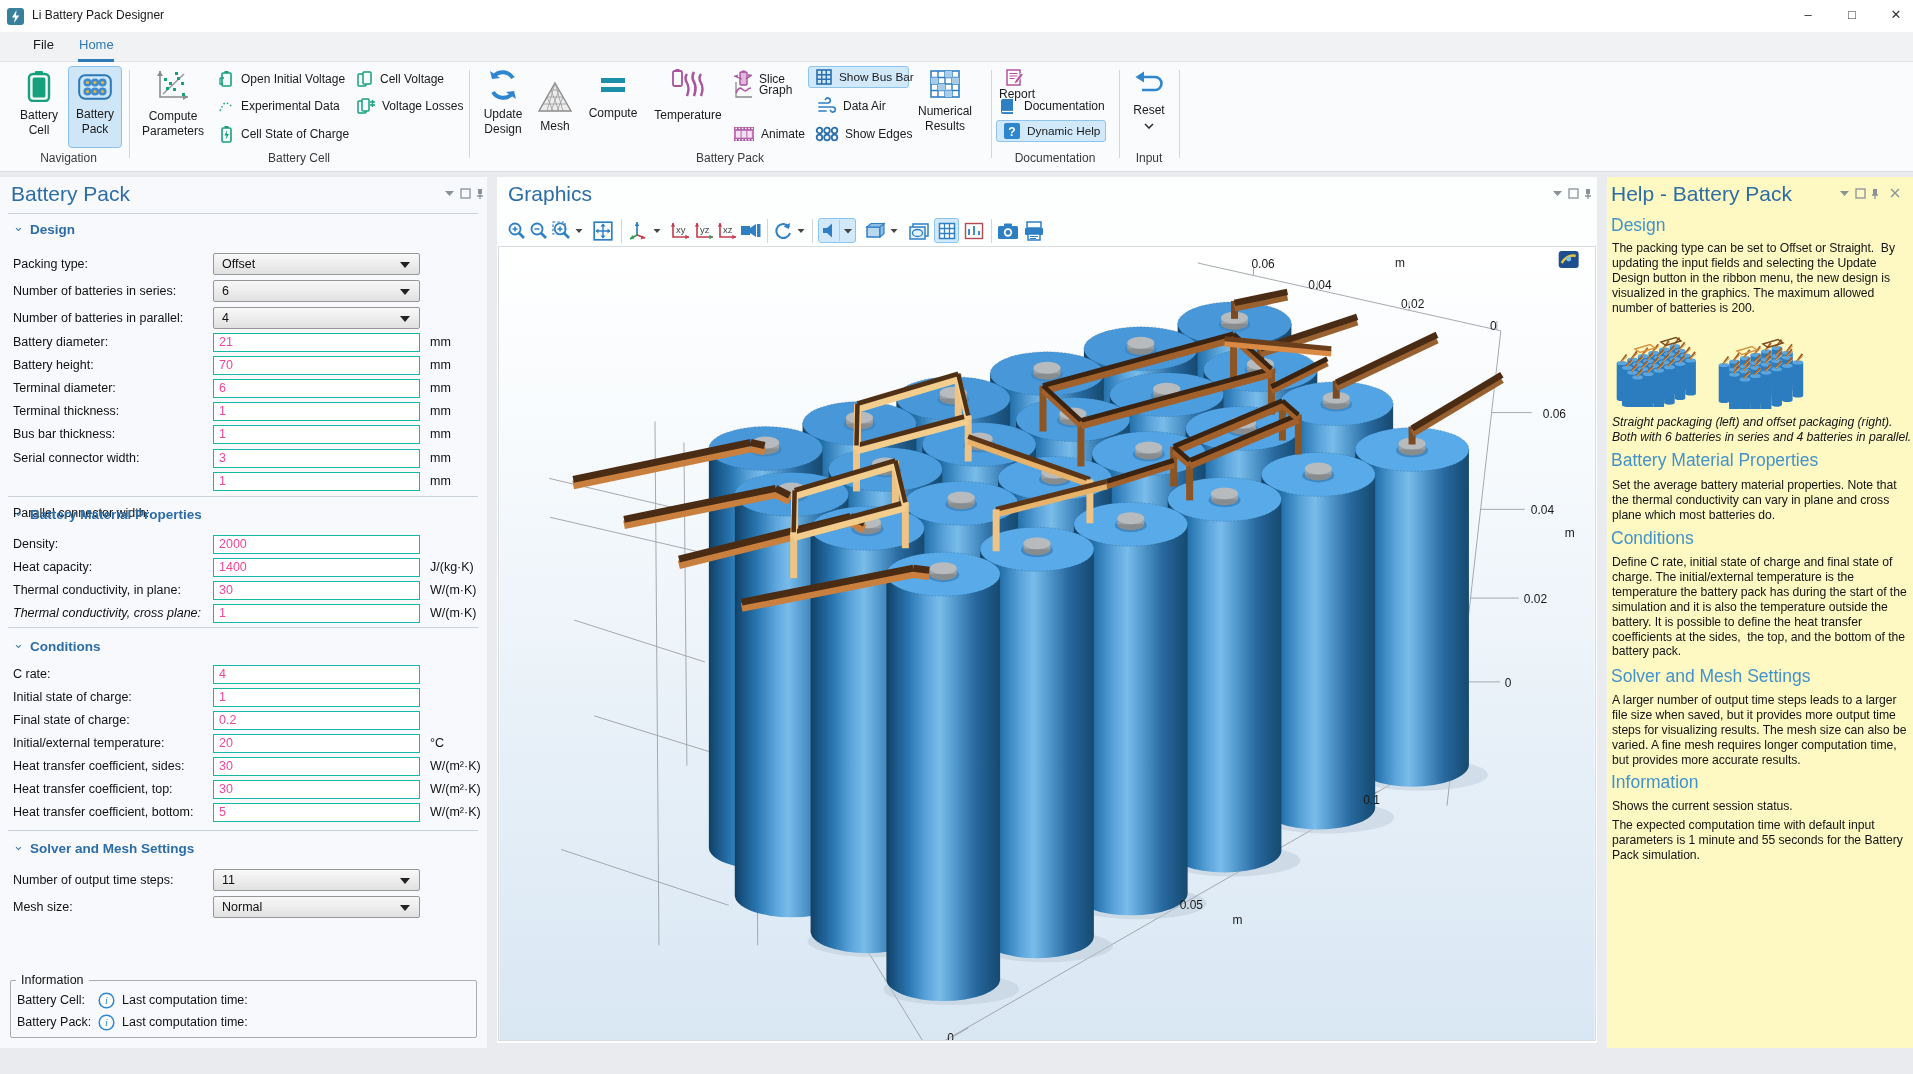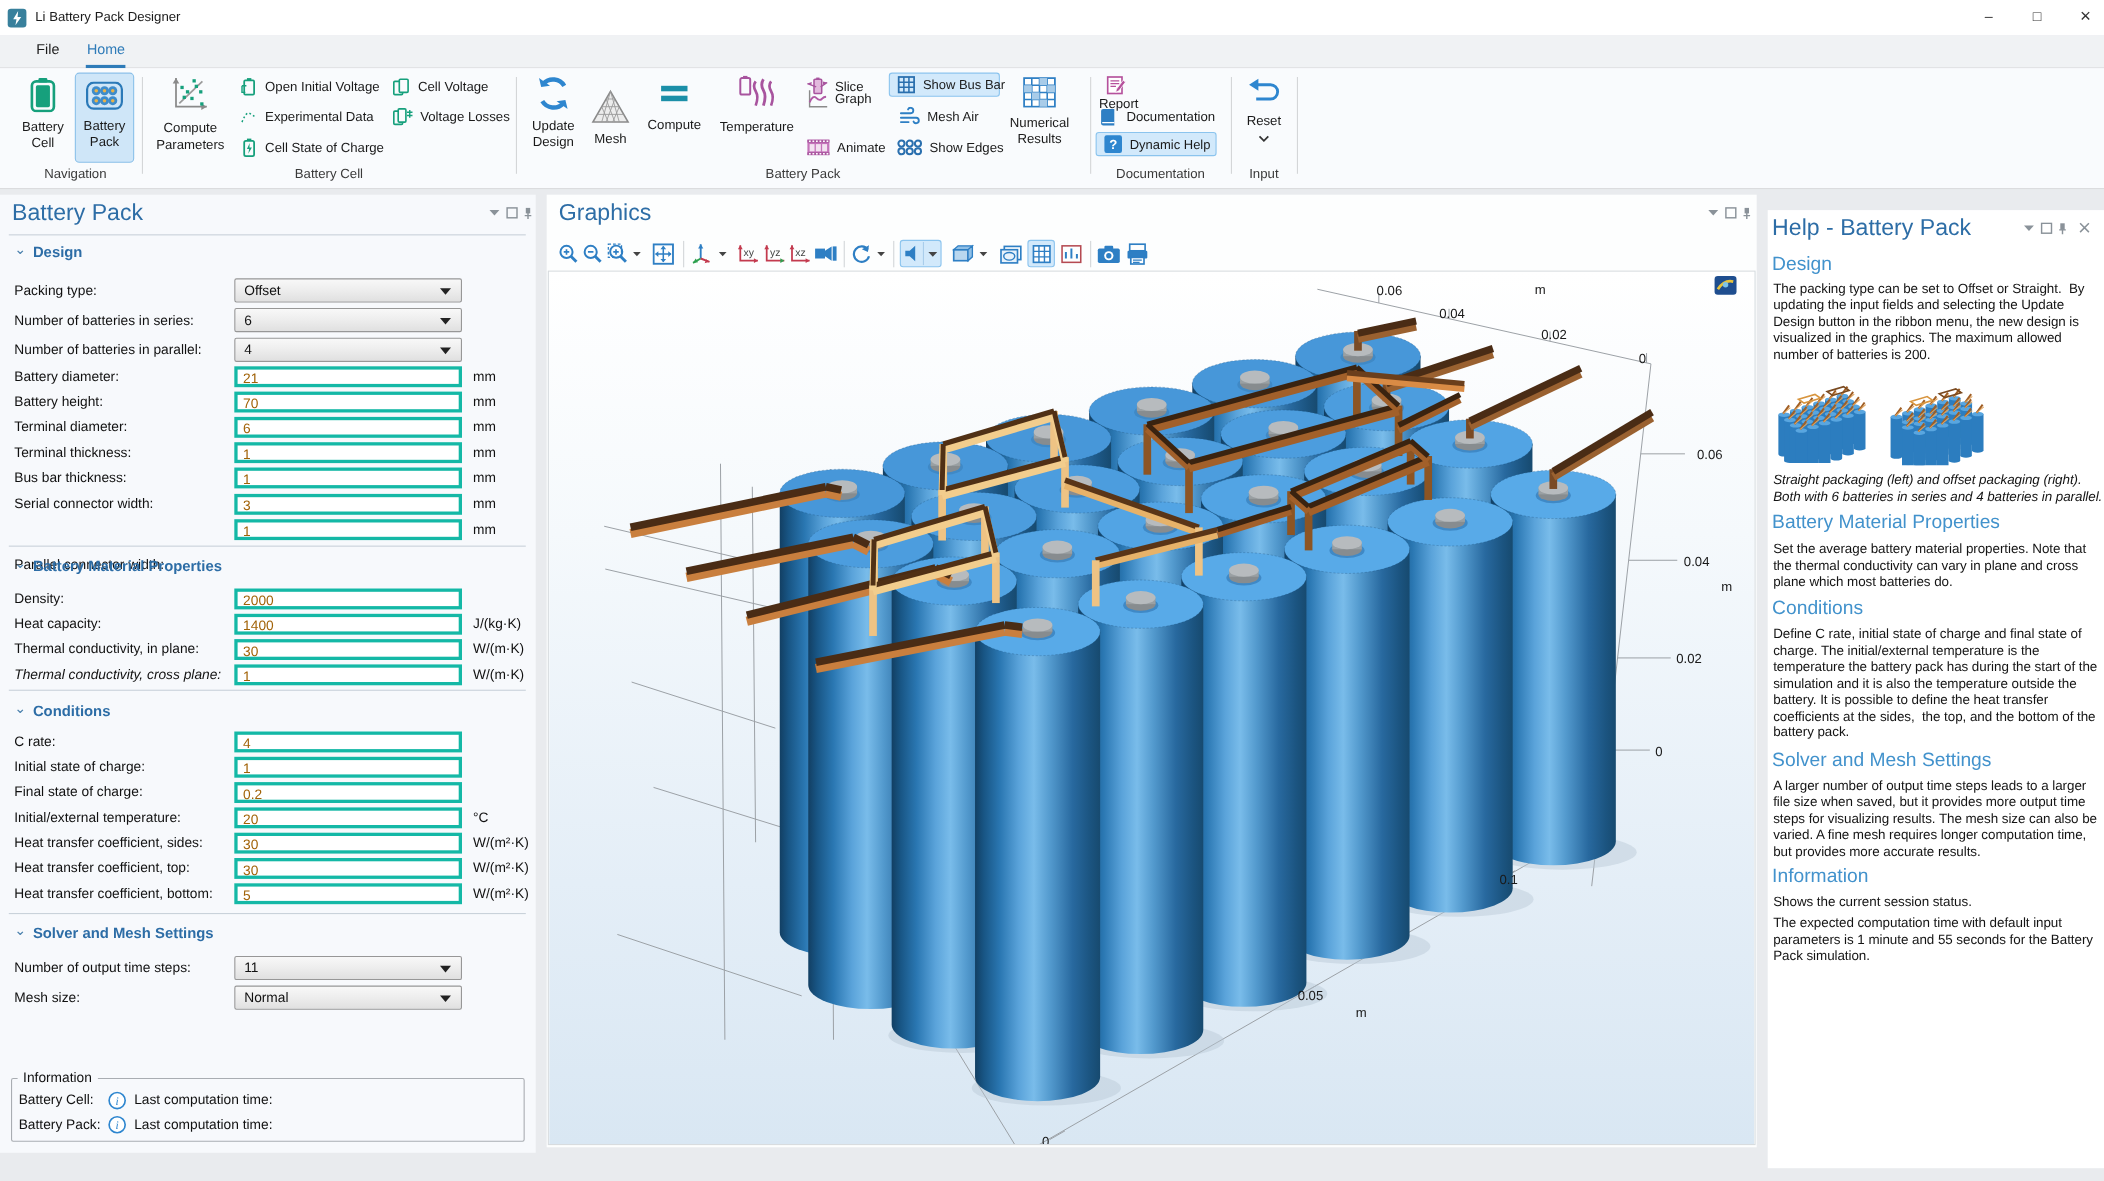--- a/index.html
+++ b/index.html
@@ -19,27 +19,27 @@
 .rsep{position:absolute;top:8px;width:1px;height:88px;background:#d4d6d8;}
 .glabel{position:absolute;top:89px;font-size:12px;color:#3a3a3a;text-align:center;}
 .bigbtn{position:absolute;text-align:center;font-size:12px;color:#1a1a1a;}
 .bigbtn .lbl{margin-top:3px;line-height:15px;}
 .selpill{background:#cfe6f8;border:1px solid #8bc0e9;border-radius:4px;}
 .srow{position:absolute;height:22px;font-size:12px;color:#1a1a1a;display:flex;align-items:center;white-space:nowrap;}
 .srow svg{margin-right:6px;flex-shrink:0;}
 .togglepill{background:#d2e9fb;border:1px solid #8bc4ee;border-radius:3px;}
 #leftpanel{left:0;top:177px;width:487px;height:871px;background:#f7f9fc;}
 #gfxpanel{left:497px;top:177px;width:1100px;height:866px;background:#fdfefe;}
-#helppanel{left:1607px;top:191px;width:306px;height:871px;background:#ffffff;}
+#helppanel{left:1607px;top:177px;width:306px;height:871px;background:#fef9c3;}
 .phead{font-size:21px;color:#2d6da6;}
 .sechead{position:absolute;font-size:13.5px;font-weight:bold;color:#2d6da6;}
 .chev{color:#4a80ad;font-weight:normal;font-size:13px;margin-right:6px;position:relative;top:-3px;}
 .flabel{position:absolute;font-size:12.5px;color:#111;}
 .funit{position:absolute;font-size:12.5px;color:#111;}
-.finput{position:absolute;left:213px;width:207px;height:19px;background:#fff;border:3px solid #14b8a6;font-size:12.5px;color:#a16207;padding-left:5px;line-height:17px;}
+.finput{position:absolute;left:213px;width:207px;height:19px;background:#fff;border:1px solid #14b8a6;font-size:12.5px;color:#ec4899;padding-left:5px;line-height:17px;}
 .fdrop{position:absolute;left:213px;width:207px;height:22px;background:linear-gradient(#f8f8f8,#ededed 50%,#e0e0e0);border:1px solid #979797;border-radius:2px;font-size:12.5px;color:#111;padding-left:8px;line-height:20px;}
 .fdrop:after{content:"";position:absolute;right:9px;top:8px;border-left:5px solid transparent;border-right:5px solid transparent;border-top:6px solid #222;}
 .hsep{position:absolute;left:8px;width:470px;height:1px;background:#c9d2da;}
 
 .hhead{position:absolute;font-size:17.5px;color:#4292cc;}
 .hbody{position:absolute;font-size:12.2px;line-height:14.9px;color:#141414;white-space:nowrap;letter-spacing:-0.05px;}
 </style>
 </head>
 <body>
 <div id="titlebar" class="abs">
@@ -242,21 +242,21 @@
     <svg width="18" height="18" viewBox="0 0 18 18">
         <rect x="2" y="2" width="14" height="14" fill="none" stroke="#2a6fae" stroke-width="1.6"></rect>
         <path d="M2 6.7 h14 M2 11.3 h14 M6.7 2 v14 M11.3 2 v14" stroke="#2a6fae" stroke-width="1.4"></path>
       </svg>
     <span>Show Bus Bar</span>
   </div>
   <div class="srow" style="left:817px;top:33px;">
     <svg width="20" height="18" viewBox="0 0 20 18">
         <path d="M2 6 h9 a2.5 2.5 0 1 0 -2.5 -3.5 M2 10 h14 a2.5 2.5 0 1 1 -2.5 3.5 M2 14 h7" stroke="#2e7fc4" stroke-width="1.7" fill="none" stroke-linecap="round"></path>
       </svg>
-    <span>Mesh Air</span>
+    <span>Data Air</span>
   </div>
   <div class="srow" style="left:815px;top:61px;">
     <svg width="24" height="16" viewBox="0 0 24 16">
         <g fill="none" stroke="#2a6fae" stroke-width="1.8">
           <circle cx="4.5" cy="4.5" r="2.8"></circle>
           <circle cx="4.5" cy="11.5" r="2.8"></circle>
           <circle cx="12" cy="4.5" r="2.8"></circle>
           <circle cx="12" cy="11.5" r="2.8"></circle>
           <circle cx="19.5" cy="4.5" r="2.8"></circle>
           <circle cx="19.5" cy="11.5" r="2.8"></circle>

